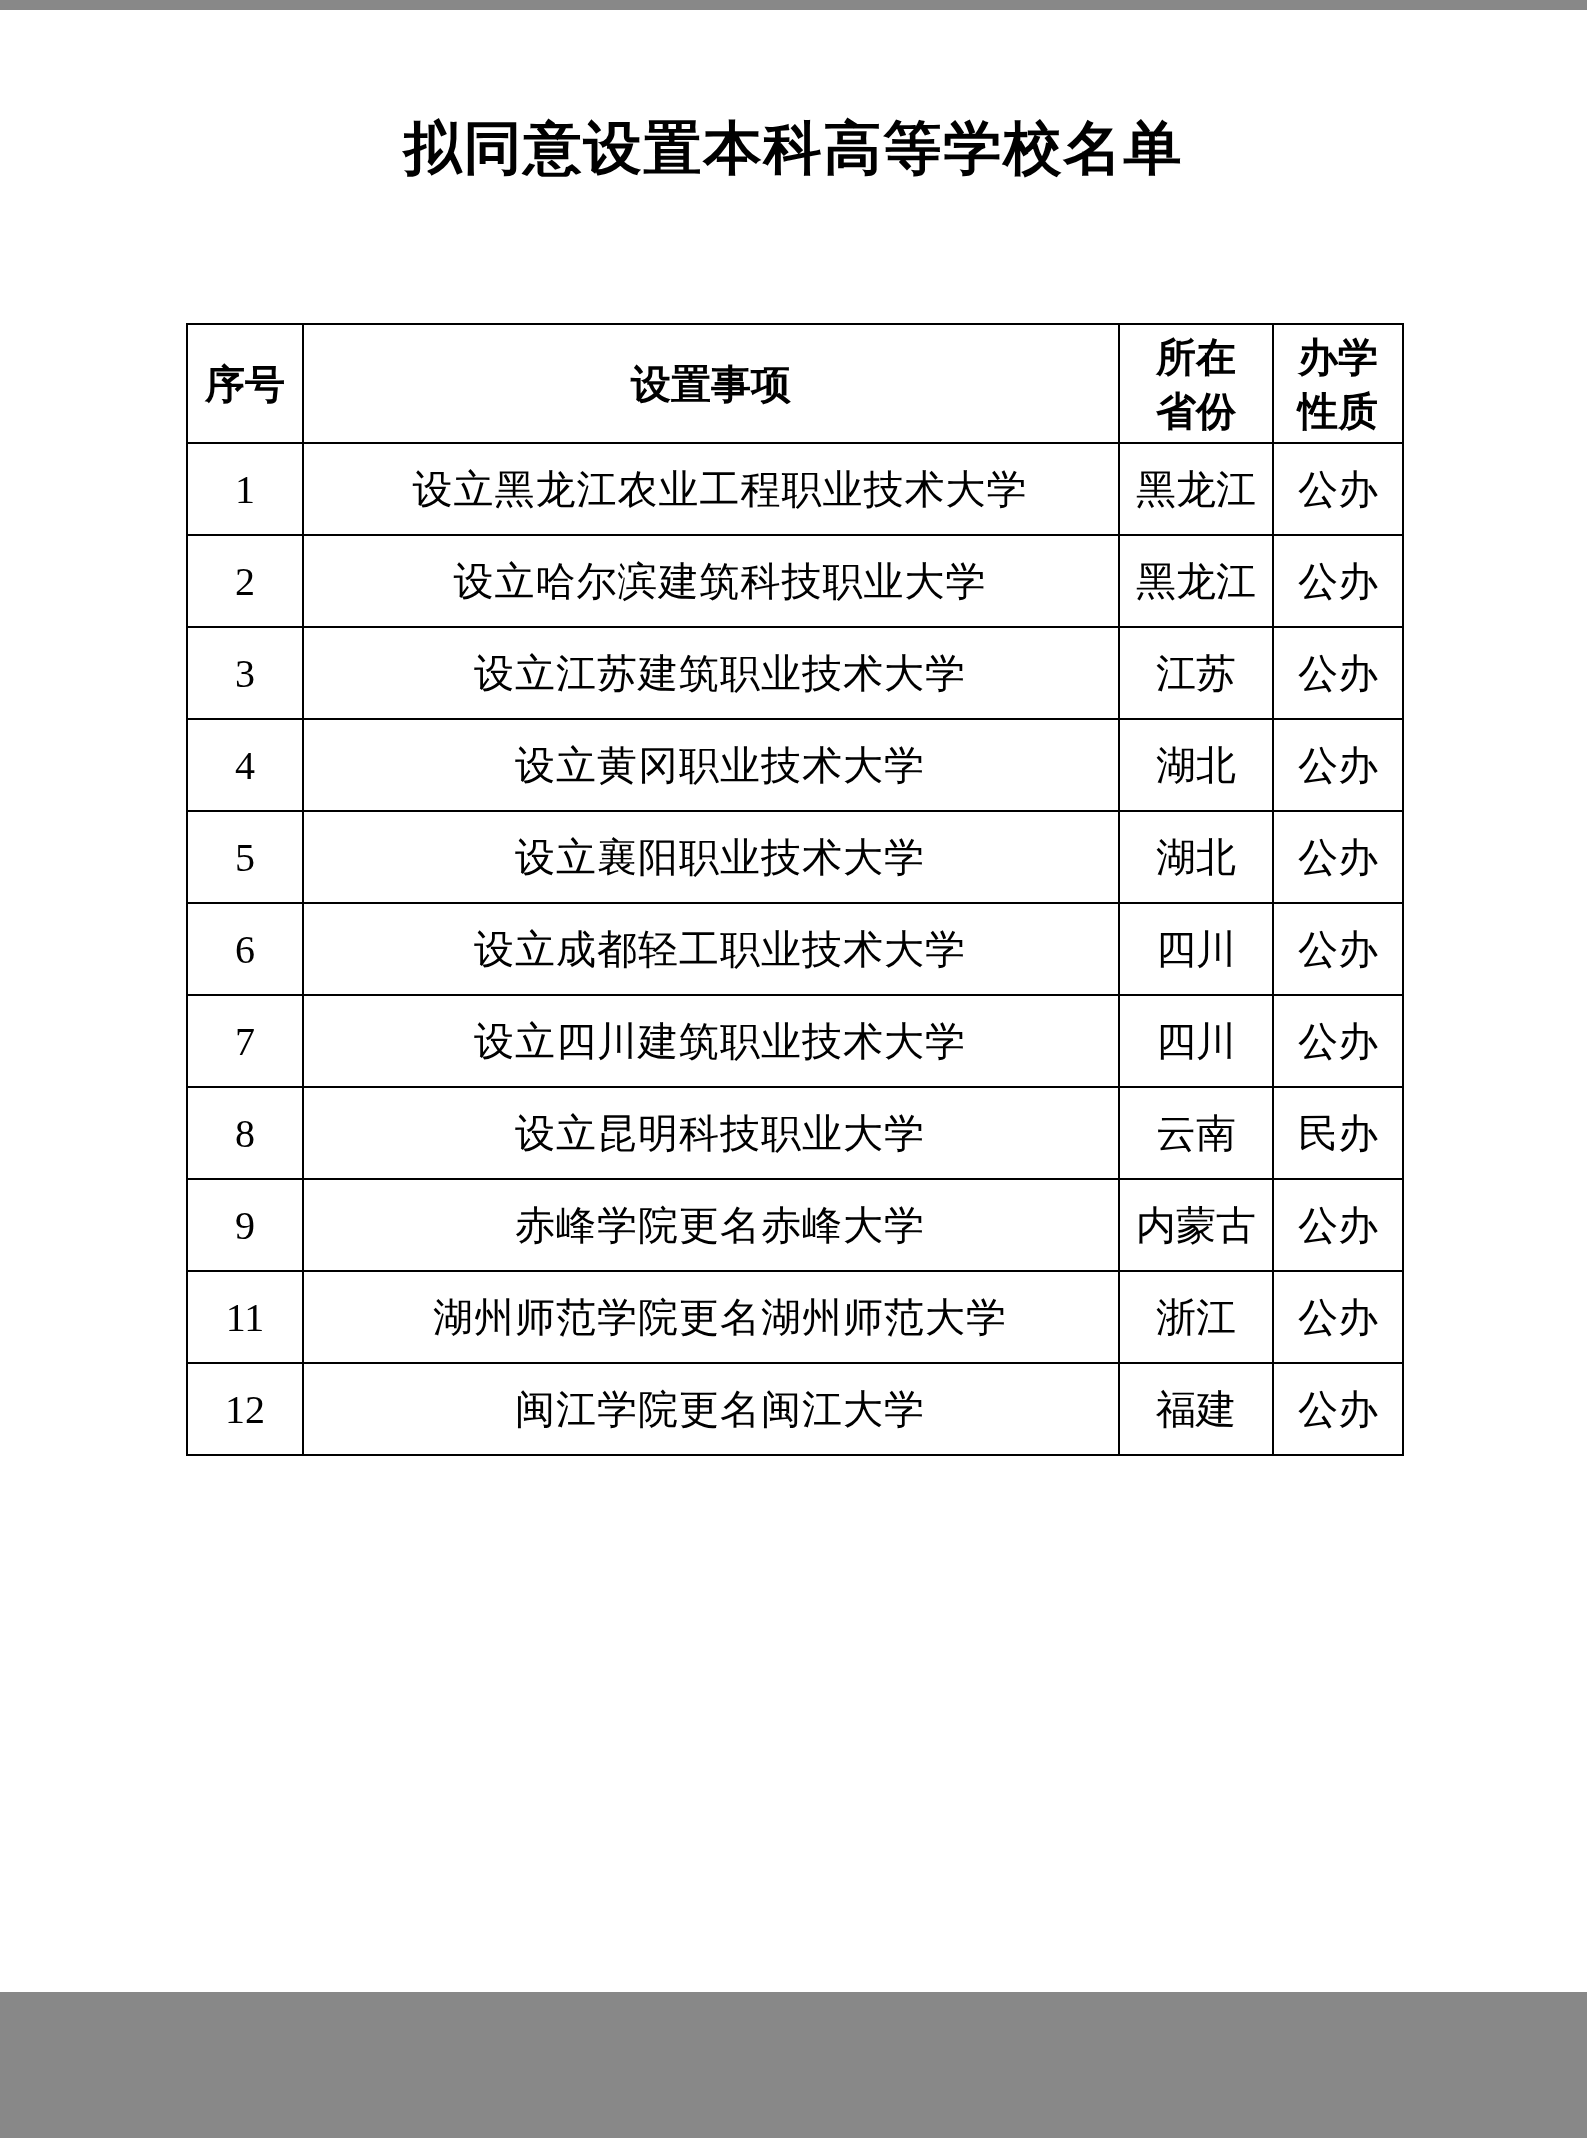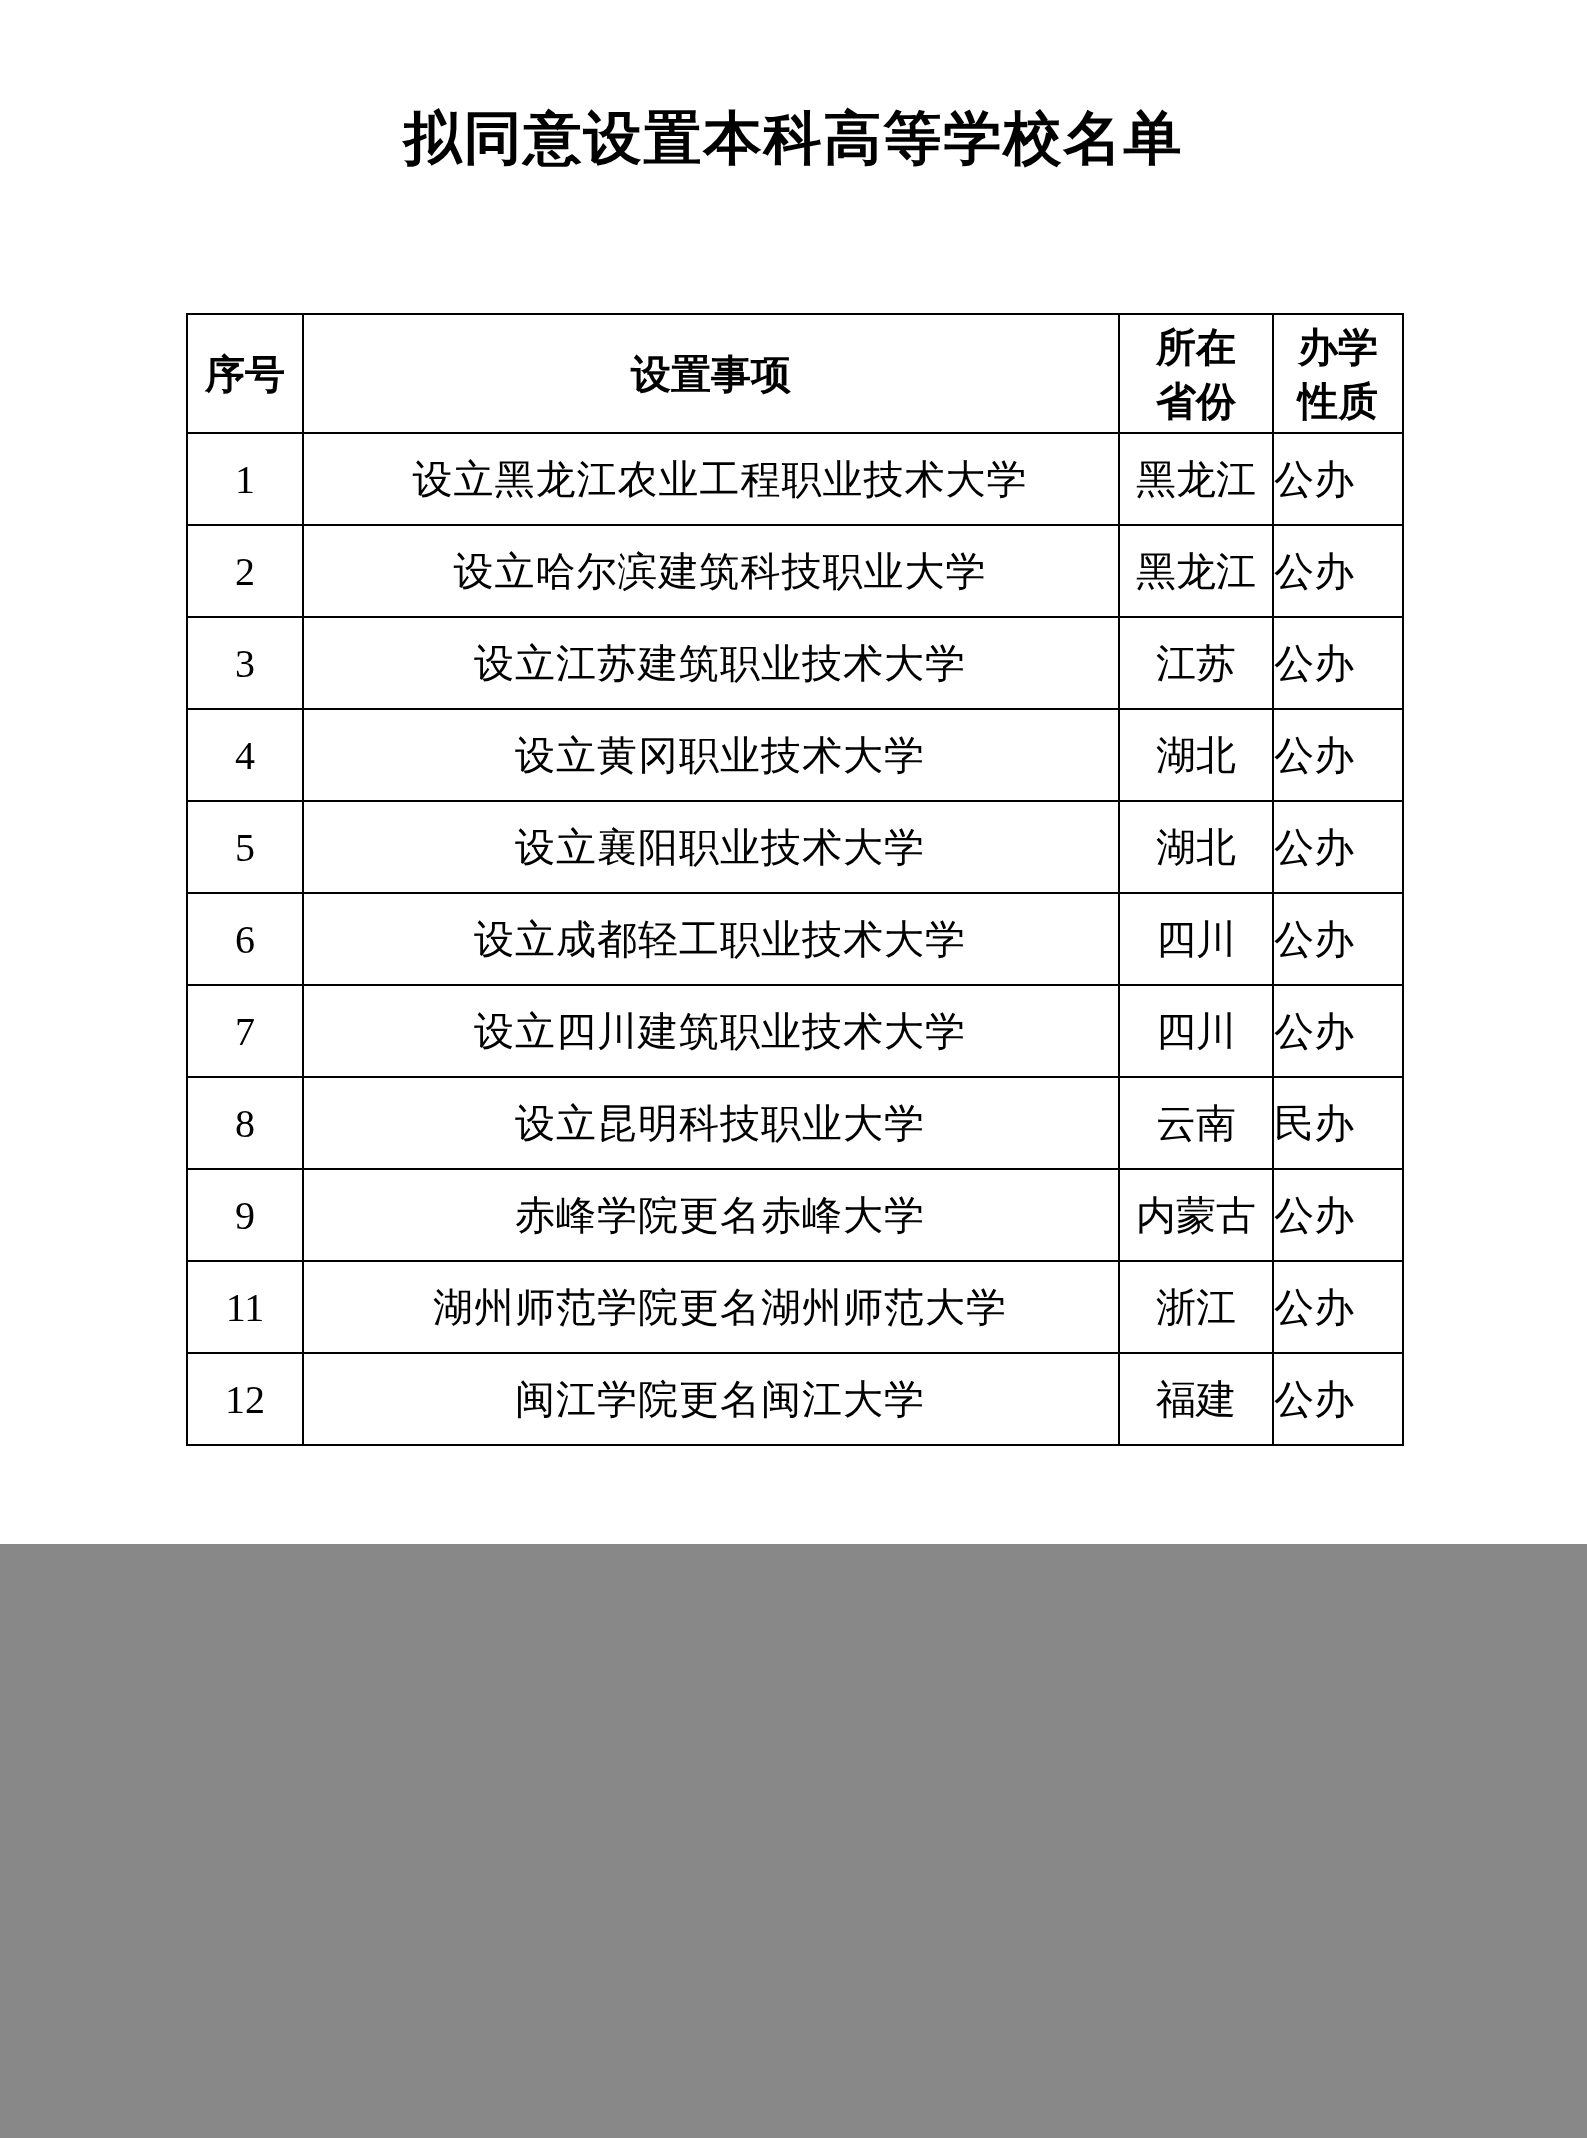--- a/index.html
+++ b/index.html
@@ -1,21 +1,21 @@
 <!DOCTYPE html>
 <html><head>
 <meta charset="utf-8">
 <style>
   * { margin: 0; padding: 0; box-sizing: border-box; }
   html, body { background: #888; }
   .page {
     position: relative;
     width: 1587px;
-    height: 1544px;
-    margin: 0 auto;
+    height: 1982px;
+    margin: 10px auto;
     background: #ffffff;
     color: #000000;
     font-family: "Liberation Serif", "DejaVu Serif", serif;
     overflow: hidden;
   }
   .doc-title {
     position: absolute;
     top: 100px;
     left: 0;
     width: 100%;
@@ -54,21 +54,21 @@
     font-size: 40px;
     font-weight: normal;
   }
   .col-index    { width: 116px; }
   .col-item     { width: 816px; }
   .col-province { width: 154px; }
   .col-type     { width: 130px; }
   .cell-index    { text-align: center; }
   .cell-item     { text-align: center; padding-left: 18px; letter-spacing: 1px; }
   .cell-province { text-align: center; }
-  .cell-type     { text-align: left; font-family: Liberation Mono, monospace; }
+  .cell-type     { text-align: center; font-family: Liberation Mono, monospace; }
   .page-number {
     position: absolute;
     top: 1978px;
     left: 0;
     width: 100%;
     text-align: center;
     font-family: "Liberation Sans", "DejaVu Sans", sans-serif;
     font-size: 32px;
     color: #000000;
   }

